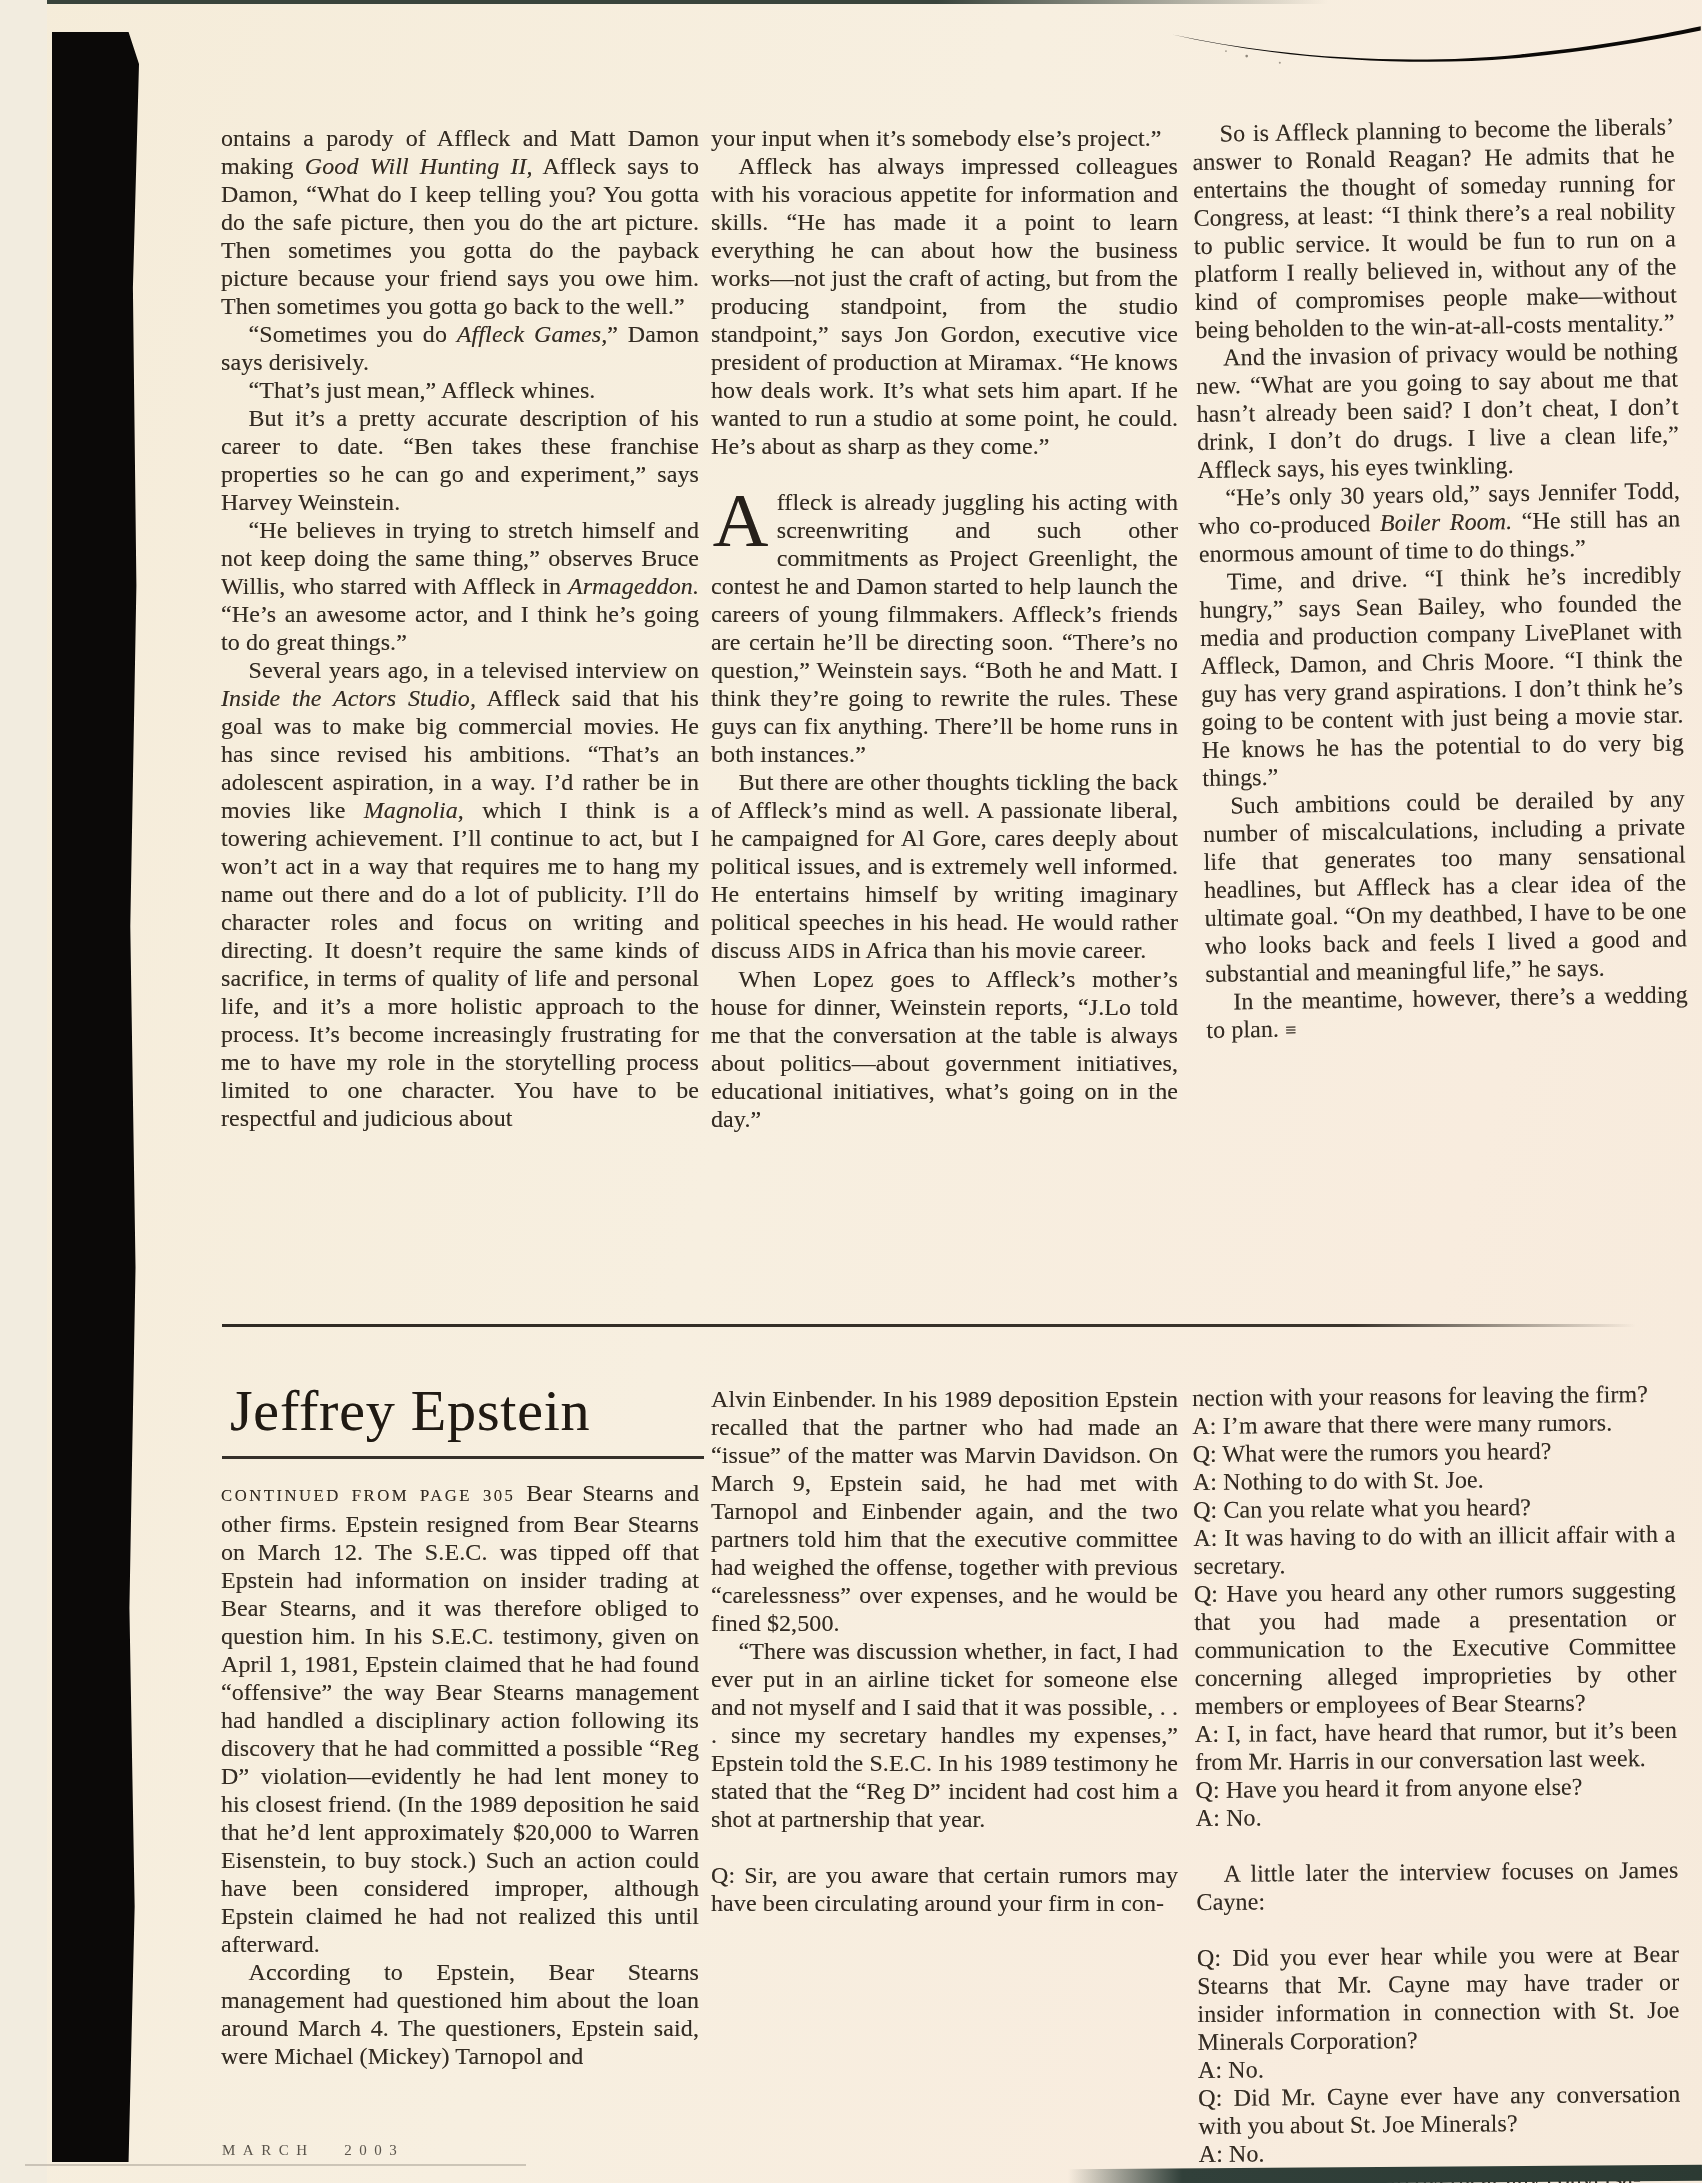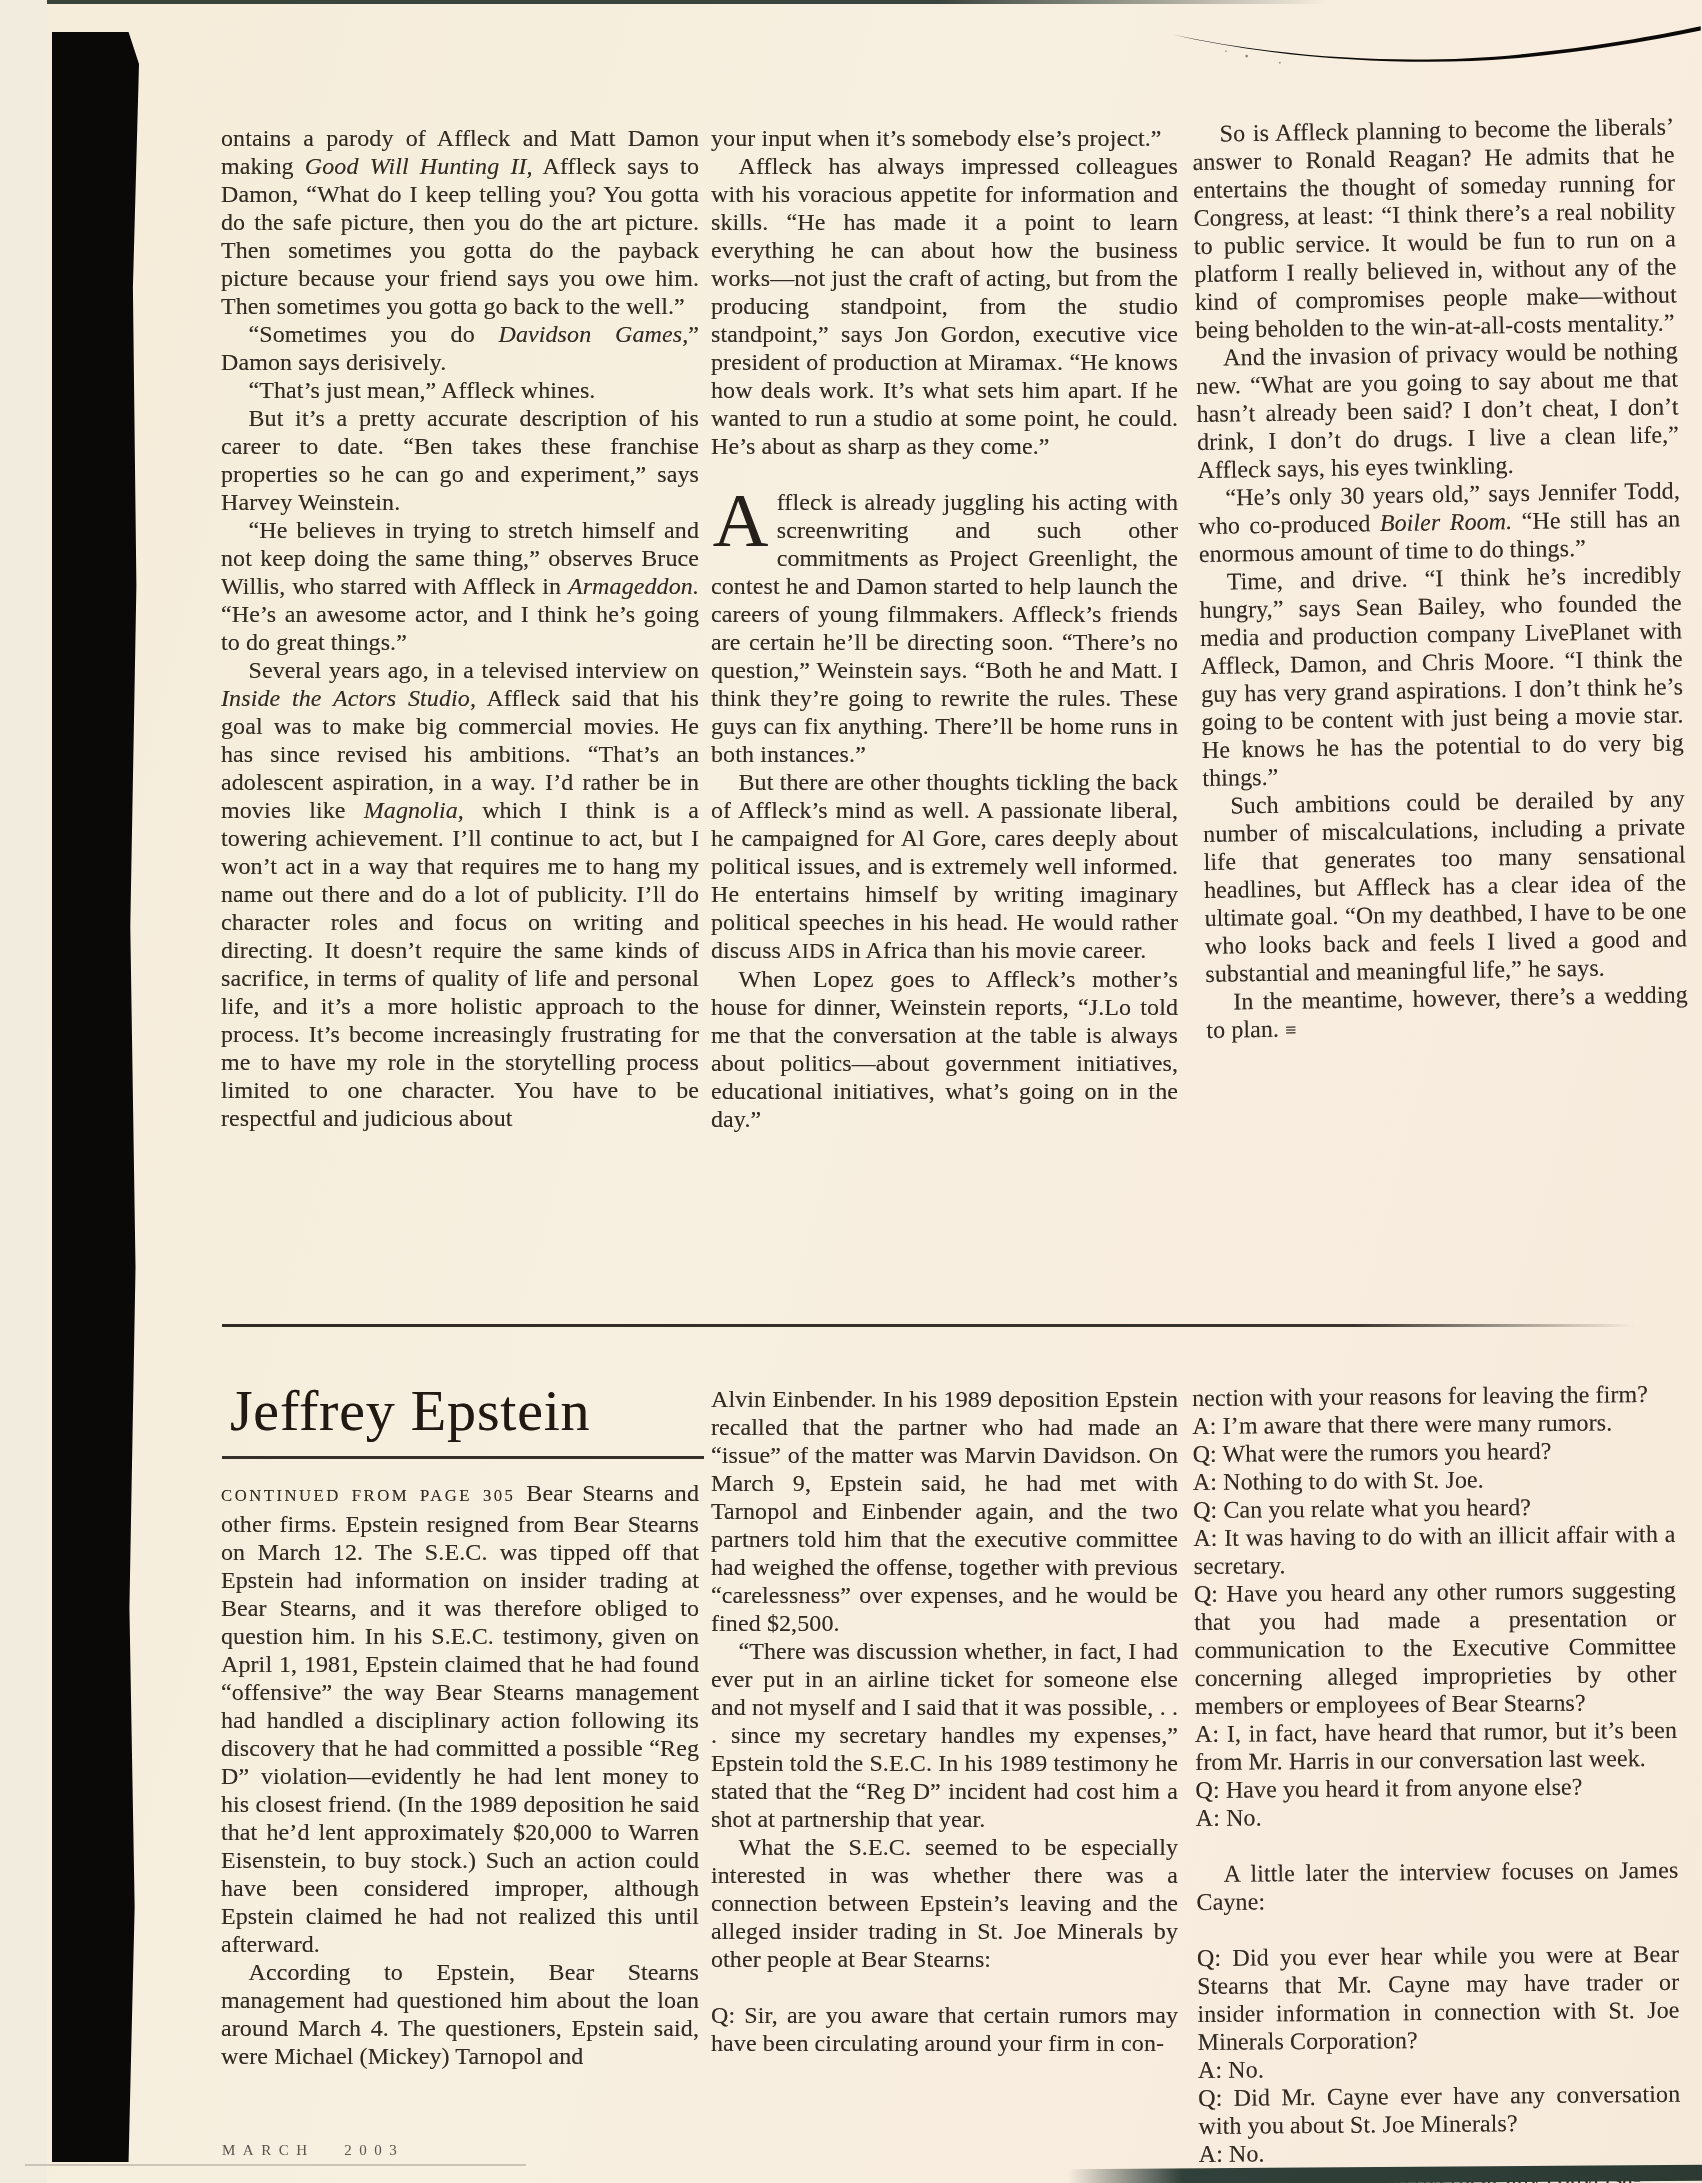--- a/index.html
+++ b/index.html
@@ -72,21 +72,21 @@
 
   <svg class="wedge" viewBox="0 0 668 70">
     <path d="M 30 26 C 180 58 330 62 450 50 C 540 41 612 28 668 16 L 668 21 C 600 35 520 48 440 55 C 320 65 160 56 30 26 Z" fill="#0c0a08"></path>
     <circle cx="120" cy="52" r="1.6" fill="#4a4238" opacity="0.6"></circle>
     <circle cx="160" cy="60" r="1.2" fill="#4a4238" opacity="0.5"></circle>
     <circle cx="95" cy="46" r="1.1" fill="#4a4238" opacity="0.5"></circle>
   </svg>
 
   <div class="col top1">
       <p><span>ontains a parody of Affleck and Matt Damon making </span><span class="i">Good Will Hunting II,</span><span> Affleck says to Damon, “What do I keep telling you? You gotta do the safe picture, then you do the art picture. Then sometimes you gotta do the payback picture because your friend says you owe him. Then sometimes you gotta go back to the well.”</span></p>
-      <p class="ind"><span>“Sometimes you do </span><span class="i">Davidson Games,</span><span>” Damon says derisively.</span></p>
+      <p class="ind"><span>“Sometimes you do </span><span class="i">Affleck Games,</span><span>” Damon says derisively.</span></p>
       <p class="ind"><span>“That’s just mean,” Affleck whines.</span></p>
       <p class="ind"><span>But it’s a pretty accurate description of his career to date. “Ben takes these franchise properties so he can go and experiment,” says Harvey Weinstein.</span></p>
       <p class="ind"><span>“He believes in trying to stretch himself and not keep doing the same thing,” observes Bruce Willis, who starred with Affleck in </span><span class="i">Armageddon.</span><span> “He’s an awesome actor, and I think he’s going to do great things.”</span></p>
       <p class="ind"><span>Several years ago, in a televised interview on </span><span class="i">Inside the Actors Studio,</span><span> Affleck said that his goal was to make big commercial movies. He has since revised his ambitions. “That’s an adolescent aspiration, in a way. I’d rather be in movies like </span><span class="i">Magnolia,</span><span> which I think is a towering achievement. I’ll continue to act, but I won’t act in a way that requires me to hang my name out there and do a lot of publicity. I’ll do character roles and focus on writing and directing. It doesn’t require the same kinds of sacrifice, in terms of quality of life and personal life, and it’s a more holistic approach to the process. It’s become increasingly frustrating for me to have my role in the storytelling process limited to one character. You have to be respectful and judicious about</span></p>
     </div>
   <div class="col top2">
       <p><span>your input when it’s somebody else’s project.”</span></p>
       <p class="ind"><span>Affleck has always impressed colleagues with his voracious appetite for information and skills. “He has made it a point to learn everything he can about how the business works—not just the craft of acting, but from the producing standpoint, from the studio standpoint,” says Jon Gordon, executive vice president of production at Miramax. “He knows how deals work. It’s what sets him apart. If he wanted to run a studio at some point, he could. He’s about as sharp as they come.”</span></p>
       <p class="sb"><span class="dropcap">A</span><span>ffleck is already juggling his acting with screenwriting and such other commitments as Project Greenlight, the contest he and Damon started to help launch the careers of young filmmakers. Affleck’s friends are certain he’ll be directing soon. “There’s no question,” Weinstein says. “Both he and Matt. I think they’re going to rewrite the rules. These guys can fix anything. There’ll be home runs in both instances.”</span></p>
       <p class="ind"><span>But there are other thoughts tickling the back of Affleck’s mind as well. A passionate liberal, he campaigned for Al Gore, cares deeply about political issues, and is extremely well informed. He entertains himself by writing imaginary political speeches in his head. He would rather discuss </span><span class="sc">AIDS</span><span> in Africa than his movie career.</span></p>
@@ -105,21 +105,20 @@
 
   <h1 class="ep-title">Jeffrey Epstein</h1>
   <div class="ep-rule"></div>
   <div class="col ep1">
       <p><span class="cfp">CONTINUED FROM PAGE 305 </span><span>Bear Stearns and other firms. Epstein resigned from Bear Stearns on March 12. The S.E.C. was tipped off that Epstein had information on insider trading at Bear Stearns, and it was therefore obliged to question him. In his S.E.C. testimony, given on April 1, 1981, Epstein claimed that he had found “offensive” the way Bear Stearns management had handled a disciplinary action following its discovery that he had committed a possible “Reg D” violation—evidently he had lent money to his closest friend. (In the 1989 deposition he said that he’d lent approximately $20,000 to Warren Eisenstein, to buy stock.) Such an action could have been considered improper, although Epstein claimed he had not realized this until afterward.</span></p>
       <p class="ind"><span>According to Epstein, Bear Stearns management had questioned him about the loan around March 4. The questioners, Epstein said, were Michael (Mickey) Tarnopol and</span></p>
     </div>
   <div class="col ep2">
       <p><span>Alvin Einbender. In his 1989 deposition Epstein recalled that the partner who had made an “issue” of the matter was Marvin Davidson. On March 9, Epstein said, he had met with Tarnopol and Einbender again, and the two partners told him that the executive committee had weighed the offense, together with previous “carelessness” over expenses, and he would be fined $2,500.</span></p>
       <p class="ind"><span>“There was discussion whether, in fact, I had ever put in an airline ticket for someone else and not myself and I said that it was possible, . . . since my secretary handles my expenses,” Epstein told the S.E.C. In his 1989 testimony he stated that the “Reg D” incident had cost him a shot at partnership that year.</span></p>
-      <p class="ind"><span>What the S.E.C. seemed to be especially interested in was whether there was a connection between Epstein’s leaving and the alleged insider trading in St. Joe Minerals by other people at Bear Stearns:</span></p>
       <p class="sb"><span>Q: Sir, are you aware that certain rumors may have been circulating around your firm in con-</span></p>
     </div>
   <div class="col ep3">
       <p><span>nection with your reasons for leaving the firm?</span></p>
       <p><span>A: I’m aware that there were many rumors.</span></p>
       <p><span>Q: What were the rumors you heard?</span></p>
       <p><span>A: Nothing to do with St. Joe.</span></p>
       <p><span>Q: Can you relate what you heard?</span></p>
       <p><span>A: It was having to do with an illicit affair with a secretary.</span></p>
       <p><span>Q: Have you heard any other rumors suggesting that you had made a presentation or communication to the Executive Committee concerning alleged improprieties by other members or employees of Bear Stearns?</span></p>

